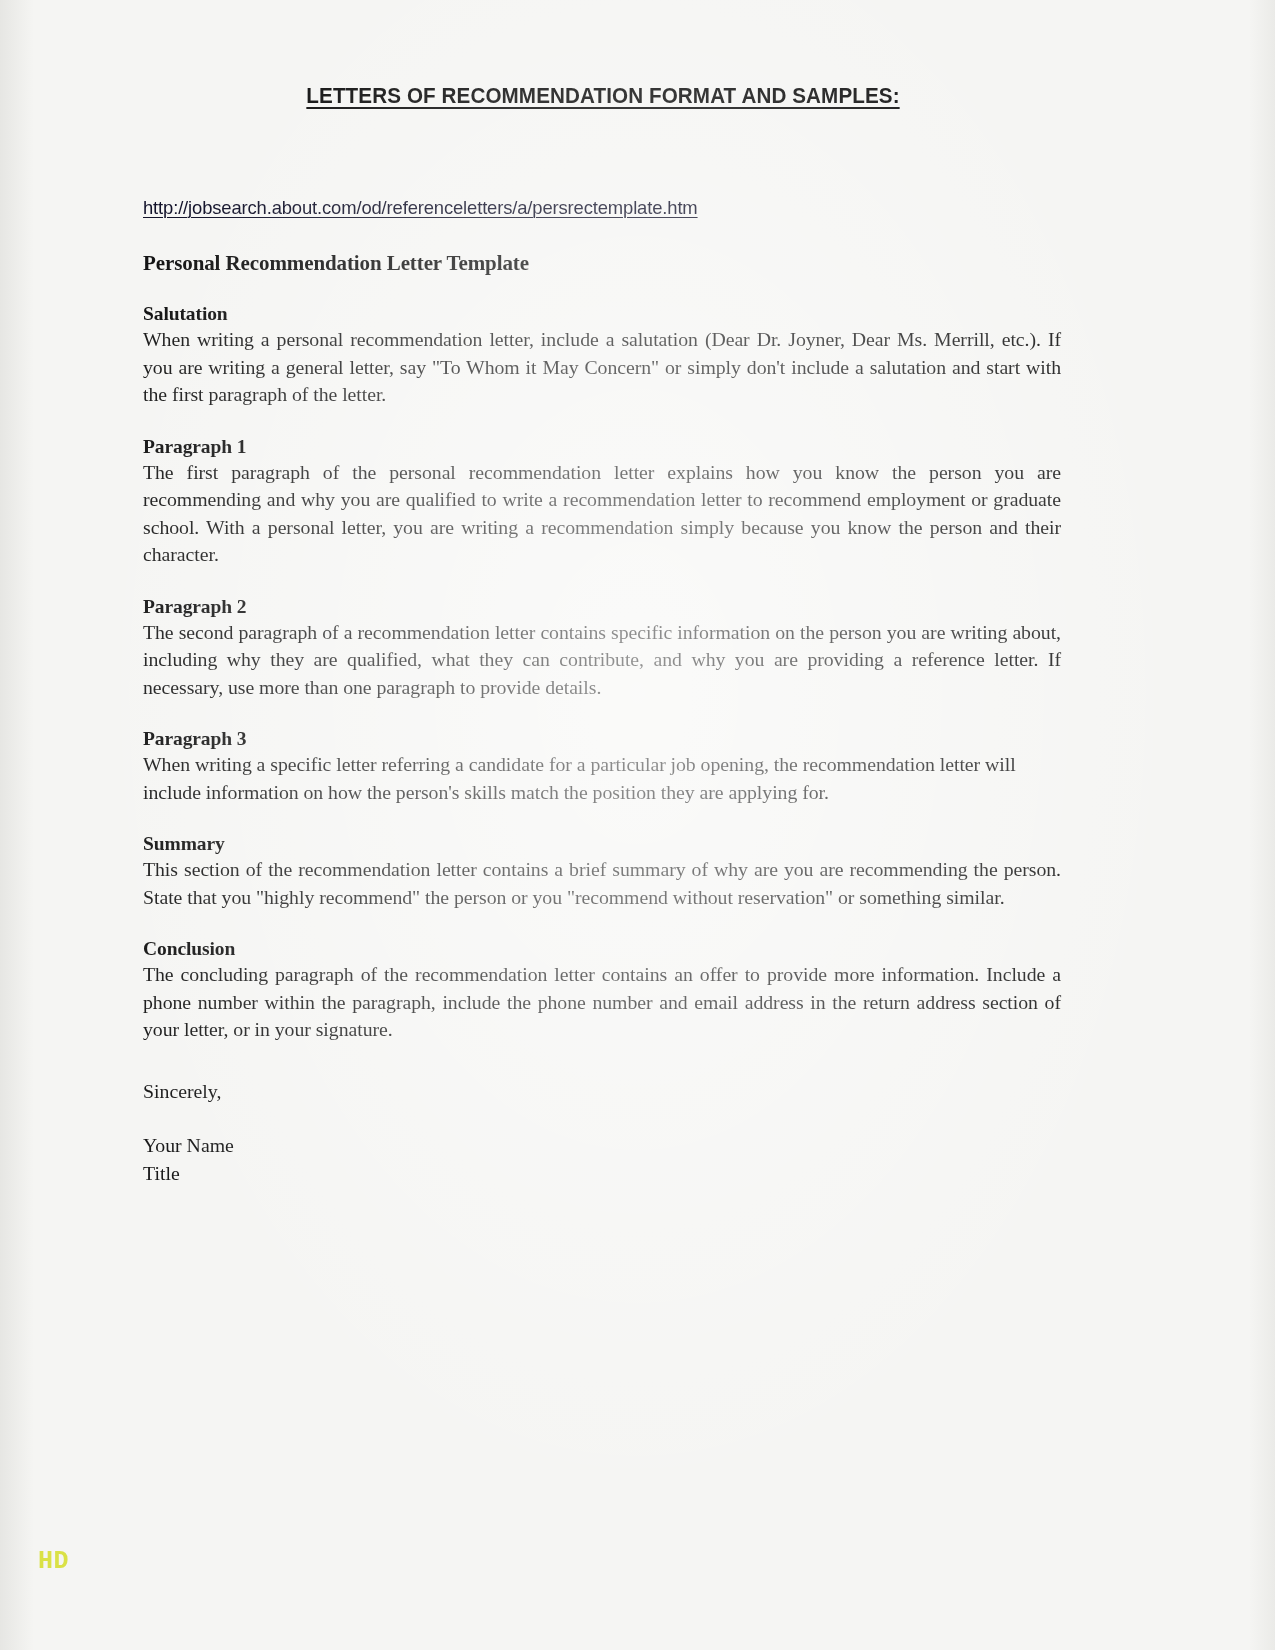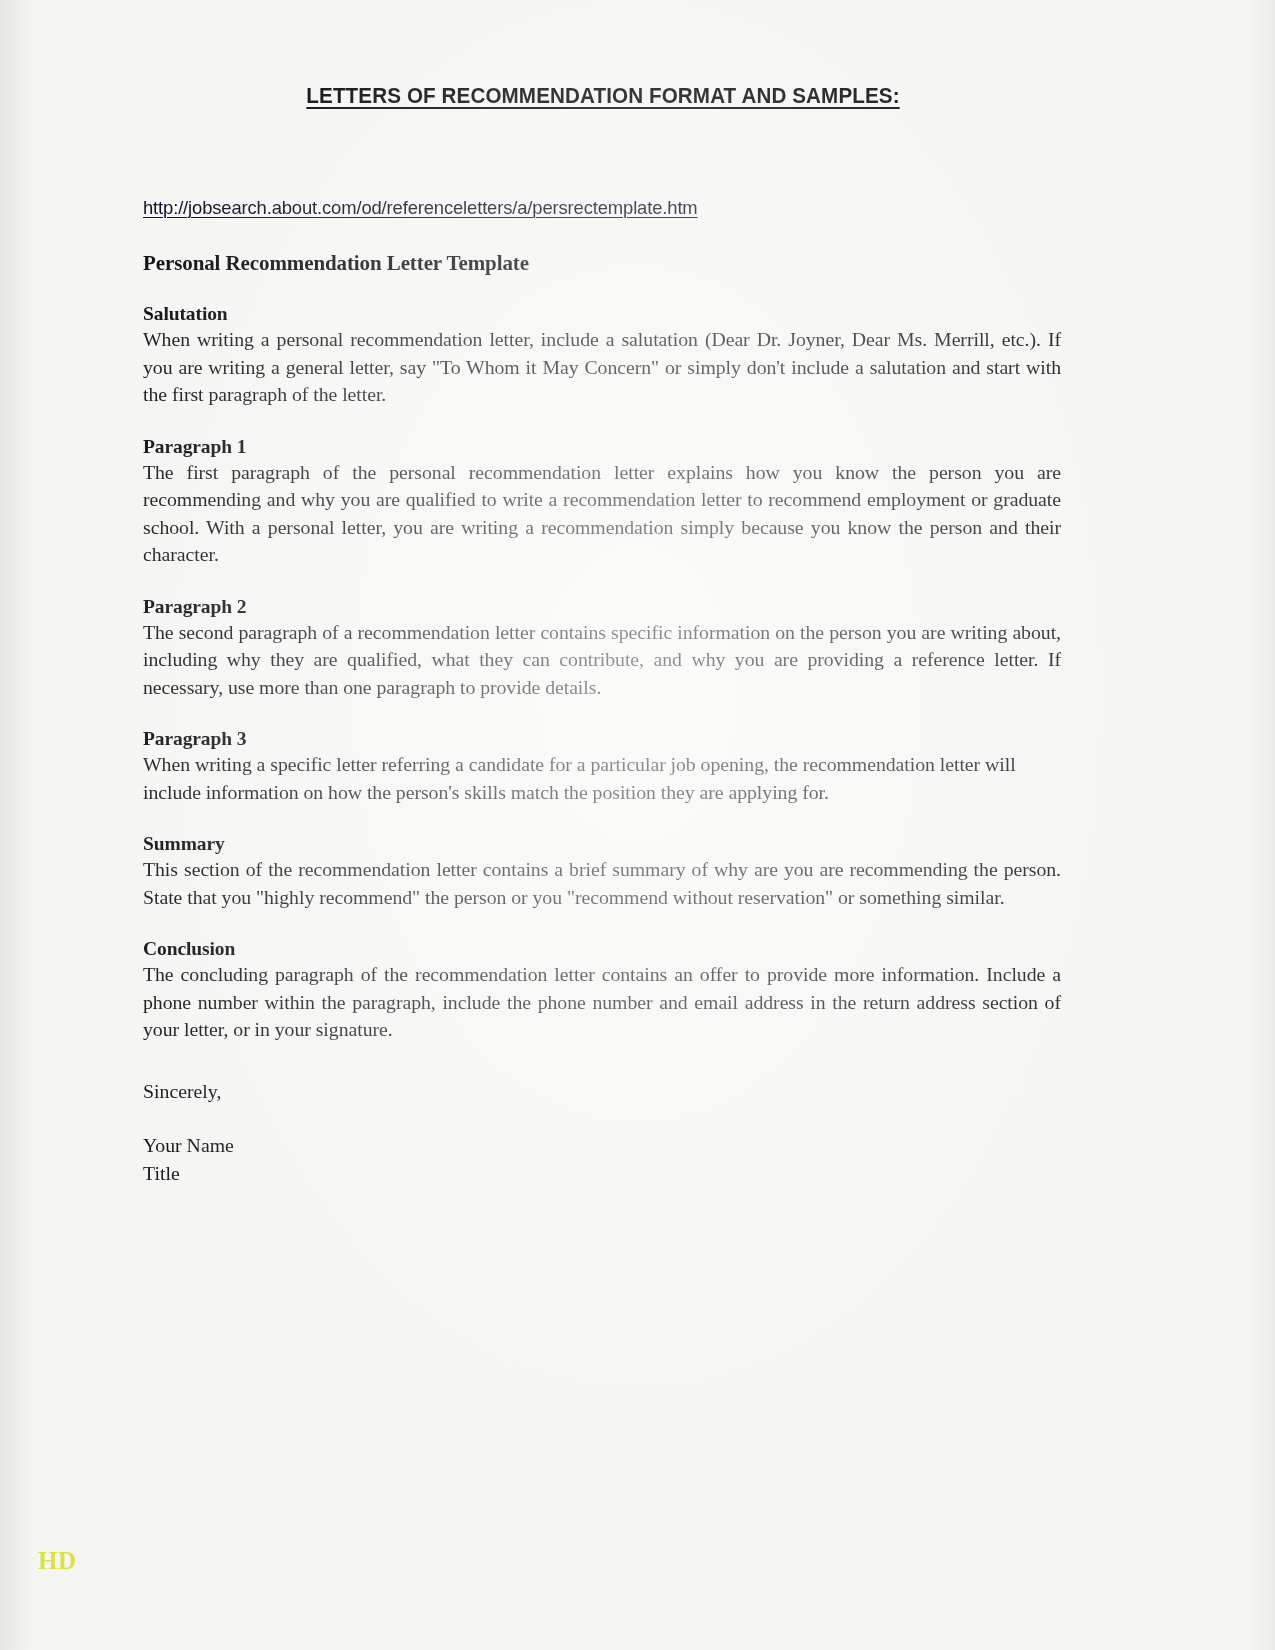--- a/index.html
+++ b/index.html
@@ -127,21 +127,21 @@
   }
   .signature-block {
     padding-top: 27px;
   }
 
   
   .hd-watermark {
     position: absolute;
     left: 38px;
     top: 1547px;
-    font-family: Liberation Serif, serif;
+    font-family: Liberation Mono, monospace;
     font-weight: bold;
     font-size: 25px;
     color: #d8e038;
     letter-spacing: 0.5px;
     opacity: 0.92;
     user-select: none;
   }
 </style>
 </head>
 <body>

